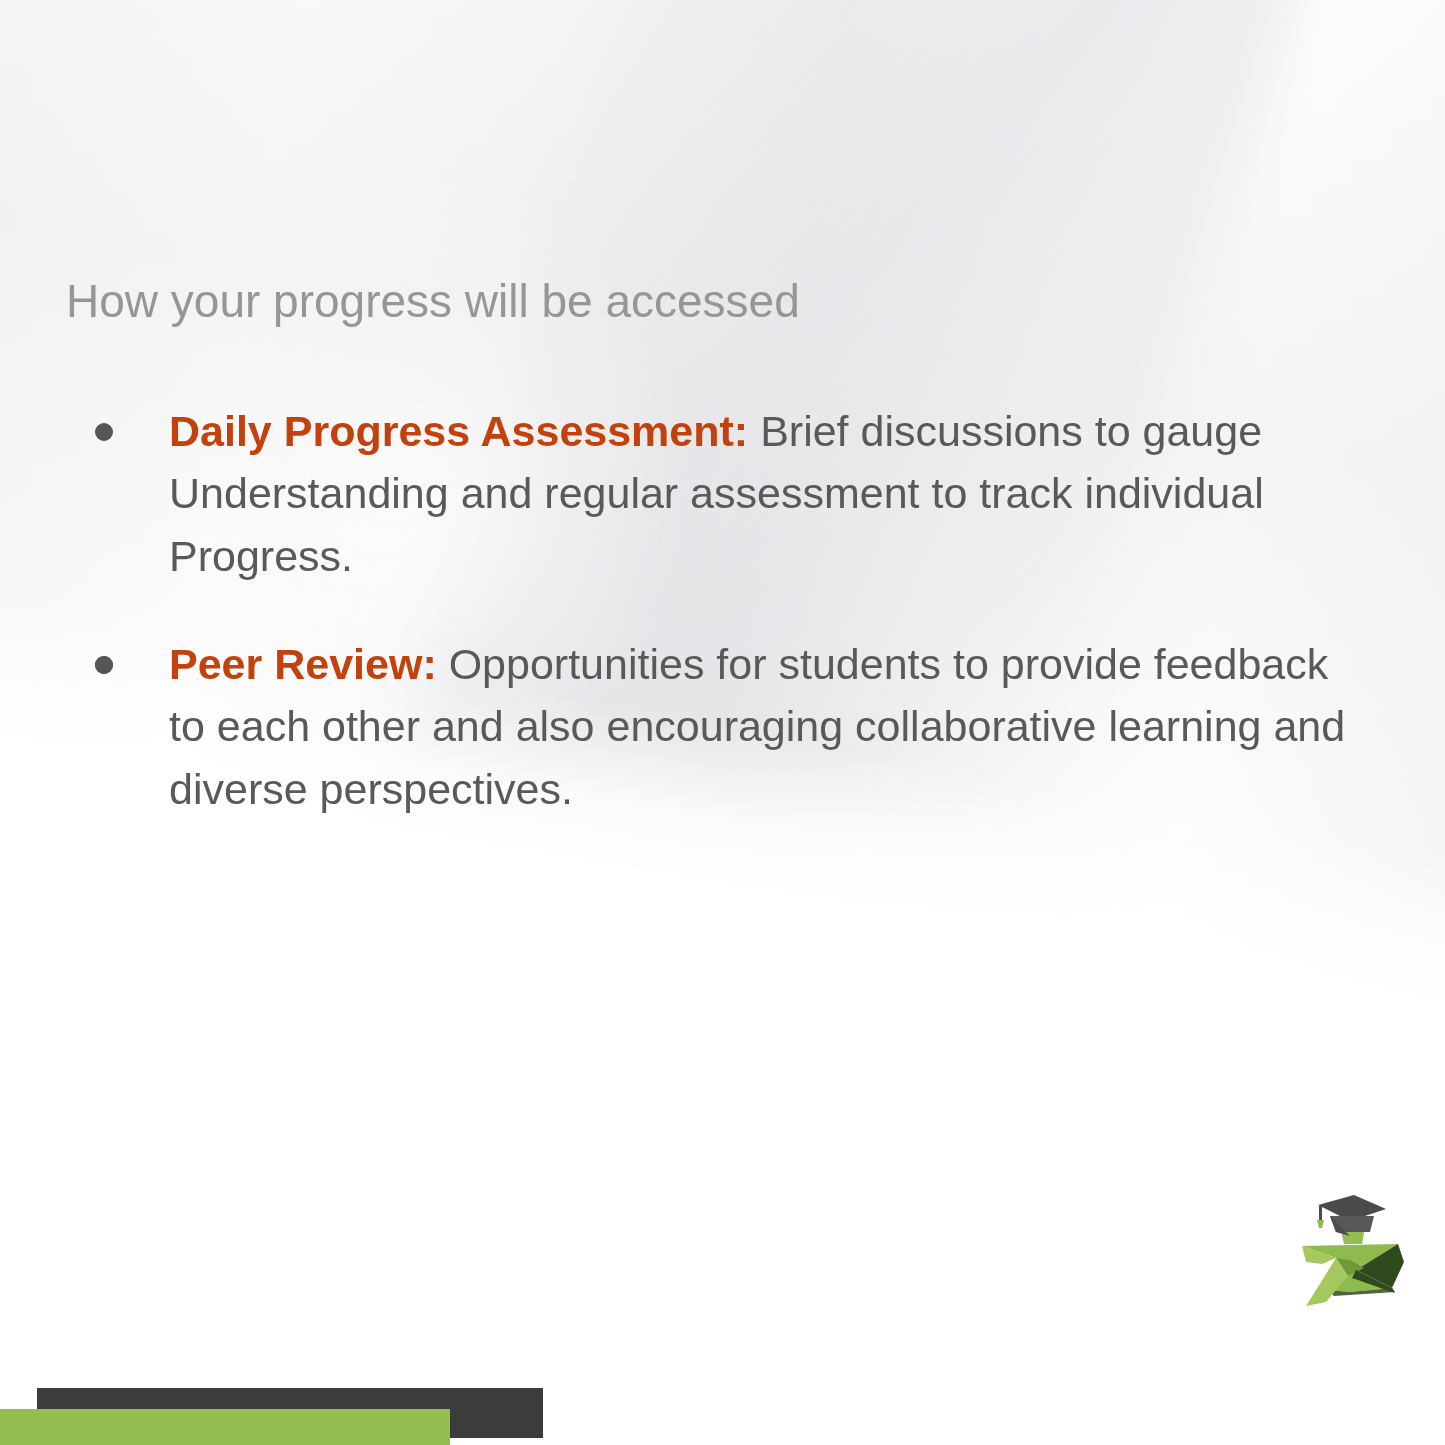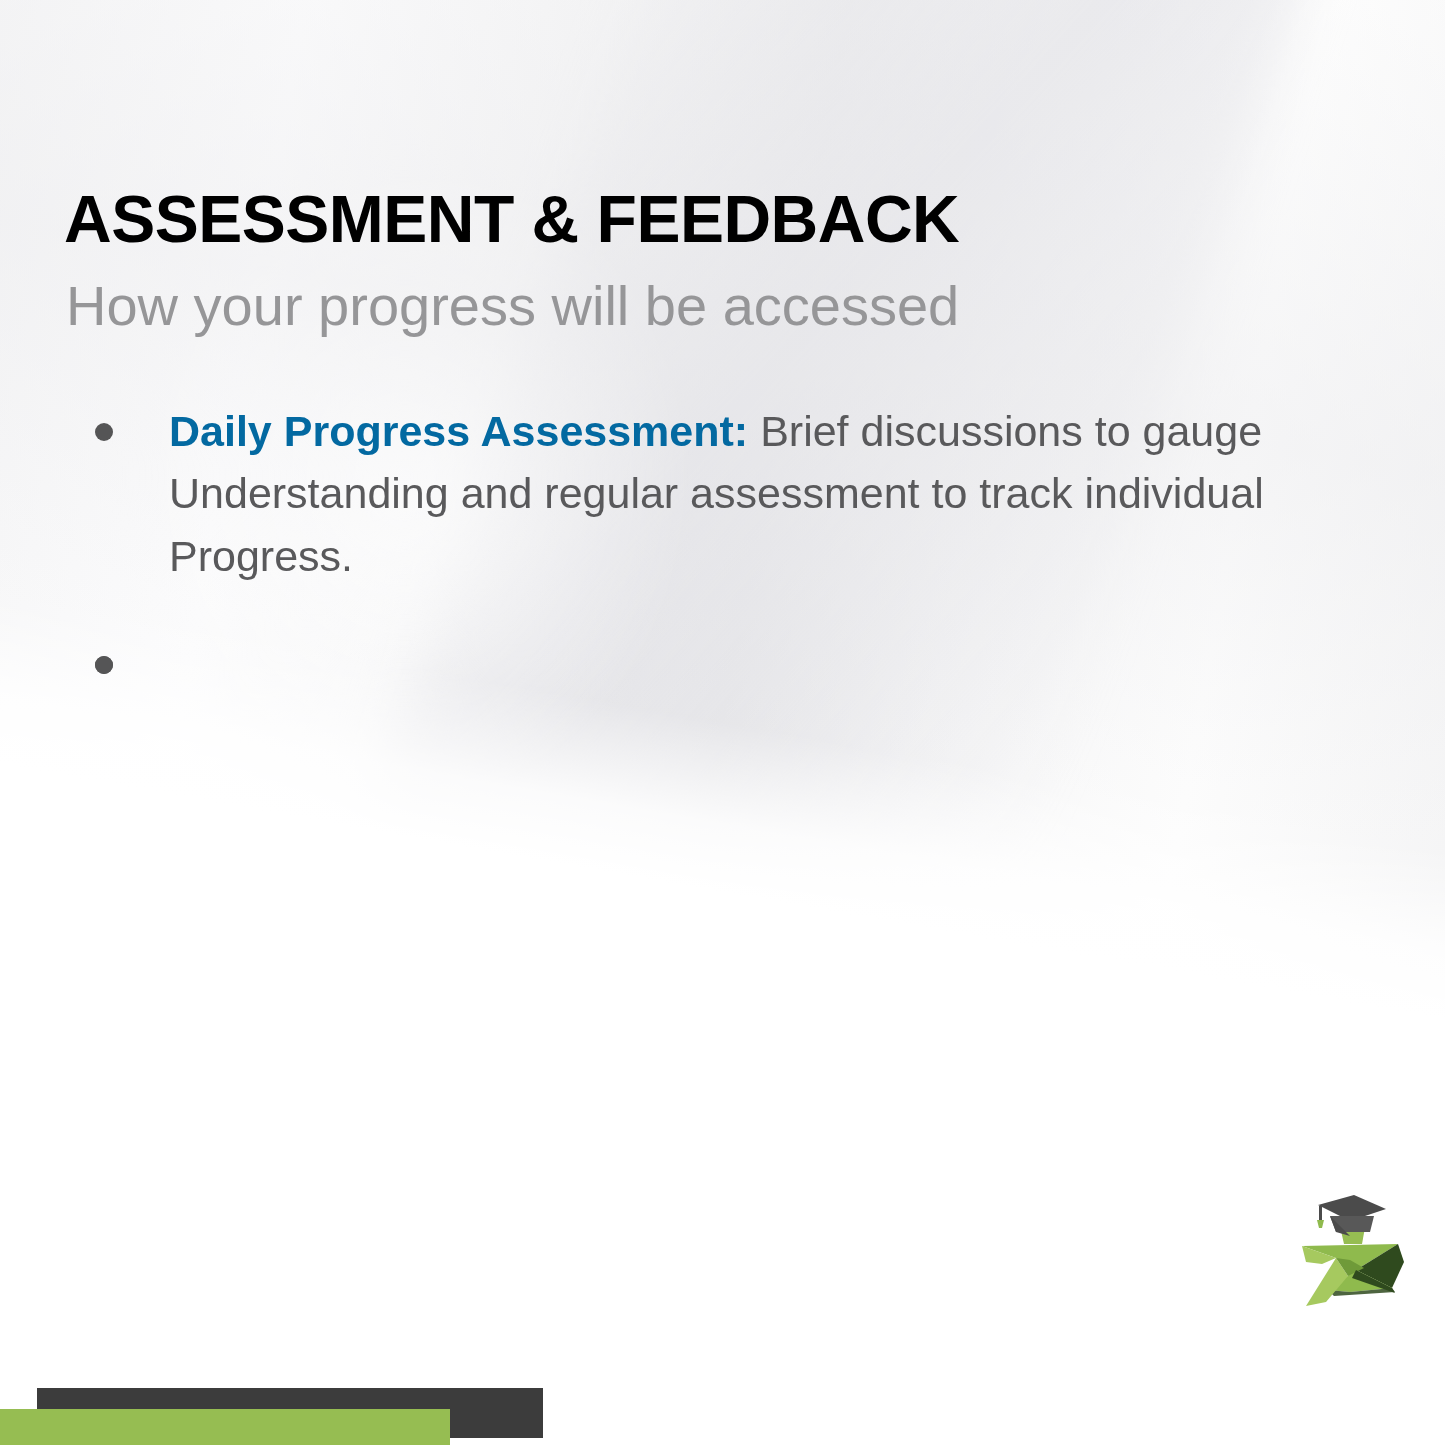--- a/index.html
+++ b/index.html
@@ -77,21 +77,21 @@
     font-weight: 700;
     letter-spacing: -0.5px;
     color: #000000;
     line-height: 1.0;
     white-space: nowrap;
   }
   .subtitle {
     position: absolute;
     left: 66px;
     top: 278px;
-    font-size: 56px;
+    font-size: 46px;
     font-weight: 400;
     color: #969698;
     line-height: 1.0;
     white-space: nowrap;
   }
 
   .bullets {
     position: absolute;
     left: 0;
     top: 400px;
@@ -115,21 +115,21 @@
   .bullet .btext {
     margin-left: 169px;
     margin-right: 70px;
     font-size: 43px;
     line-height: 1.45;
     color: #59595b;
     font-weight: 400;
   }
   .bullet .btext .lead {
     font-weight: 700;
-    color: #0369a1;
+    color: #c2410c;
   }
 
   
   .logo {
     position: absolute;
     left: 1292px;
     top: 1192px;
     width: 120px;
     height: 124px;
   }
@@ -155,37 +155,37 @@
 </head>
 <body>
 
 <div id="slide">
 
   <div class="bg-base"></div>
   <div class="bg-diag"></div>
   <div class="bg-glow"></div>
   <div class="bg-soft-v"></div>
 
-  <h1 class="title">ASSESSMENT &amp; FEEDBACK</h1>
 
   <div class="subtitle">How your progress will be accessed</div>
 
   <div class="bullets">
 
     <div class="bullet">
       <span class="marker"></span>
       <div class="btext"><span class="lead">Daily Progress Assessment:</span><span> Brief discussions to gauge Understanding and regular assessment to track individual Progress.</span></div>
     </div>
 
     <div class="bullet">
       <span class="marker"></span>
     </div>
 
     <div class="bullet">
       <span class="marker"></span>
+      <div class="btext"><span class="lead">Peer Review:</span><span> Opportunities for students to provide feedback to each other and also encouraging collaborative learning and diverse perspectives.</span></div>
     </div>
 
   </div>
 
   <div class="logo">
     <svg viewBox="0 0 120 124" width="120" height="124" xmlns="http://www.w3.org/2000/svg">
 
       <g>
         <polygon points="47,30 74,30 70,52 52,52" fill="#96bd52"></polygon>
         <polygon points="10,54 106,52 64,78 44,66" fill="#8fba4d"></polygon>

